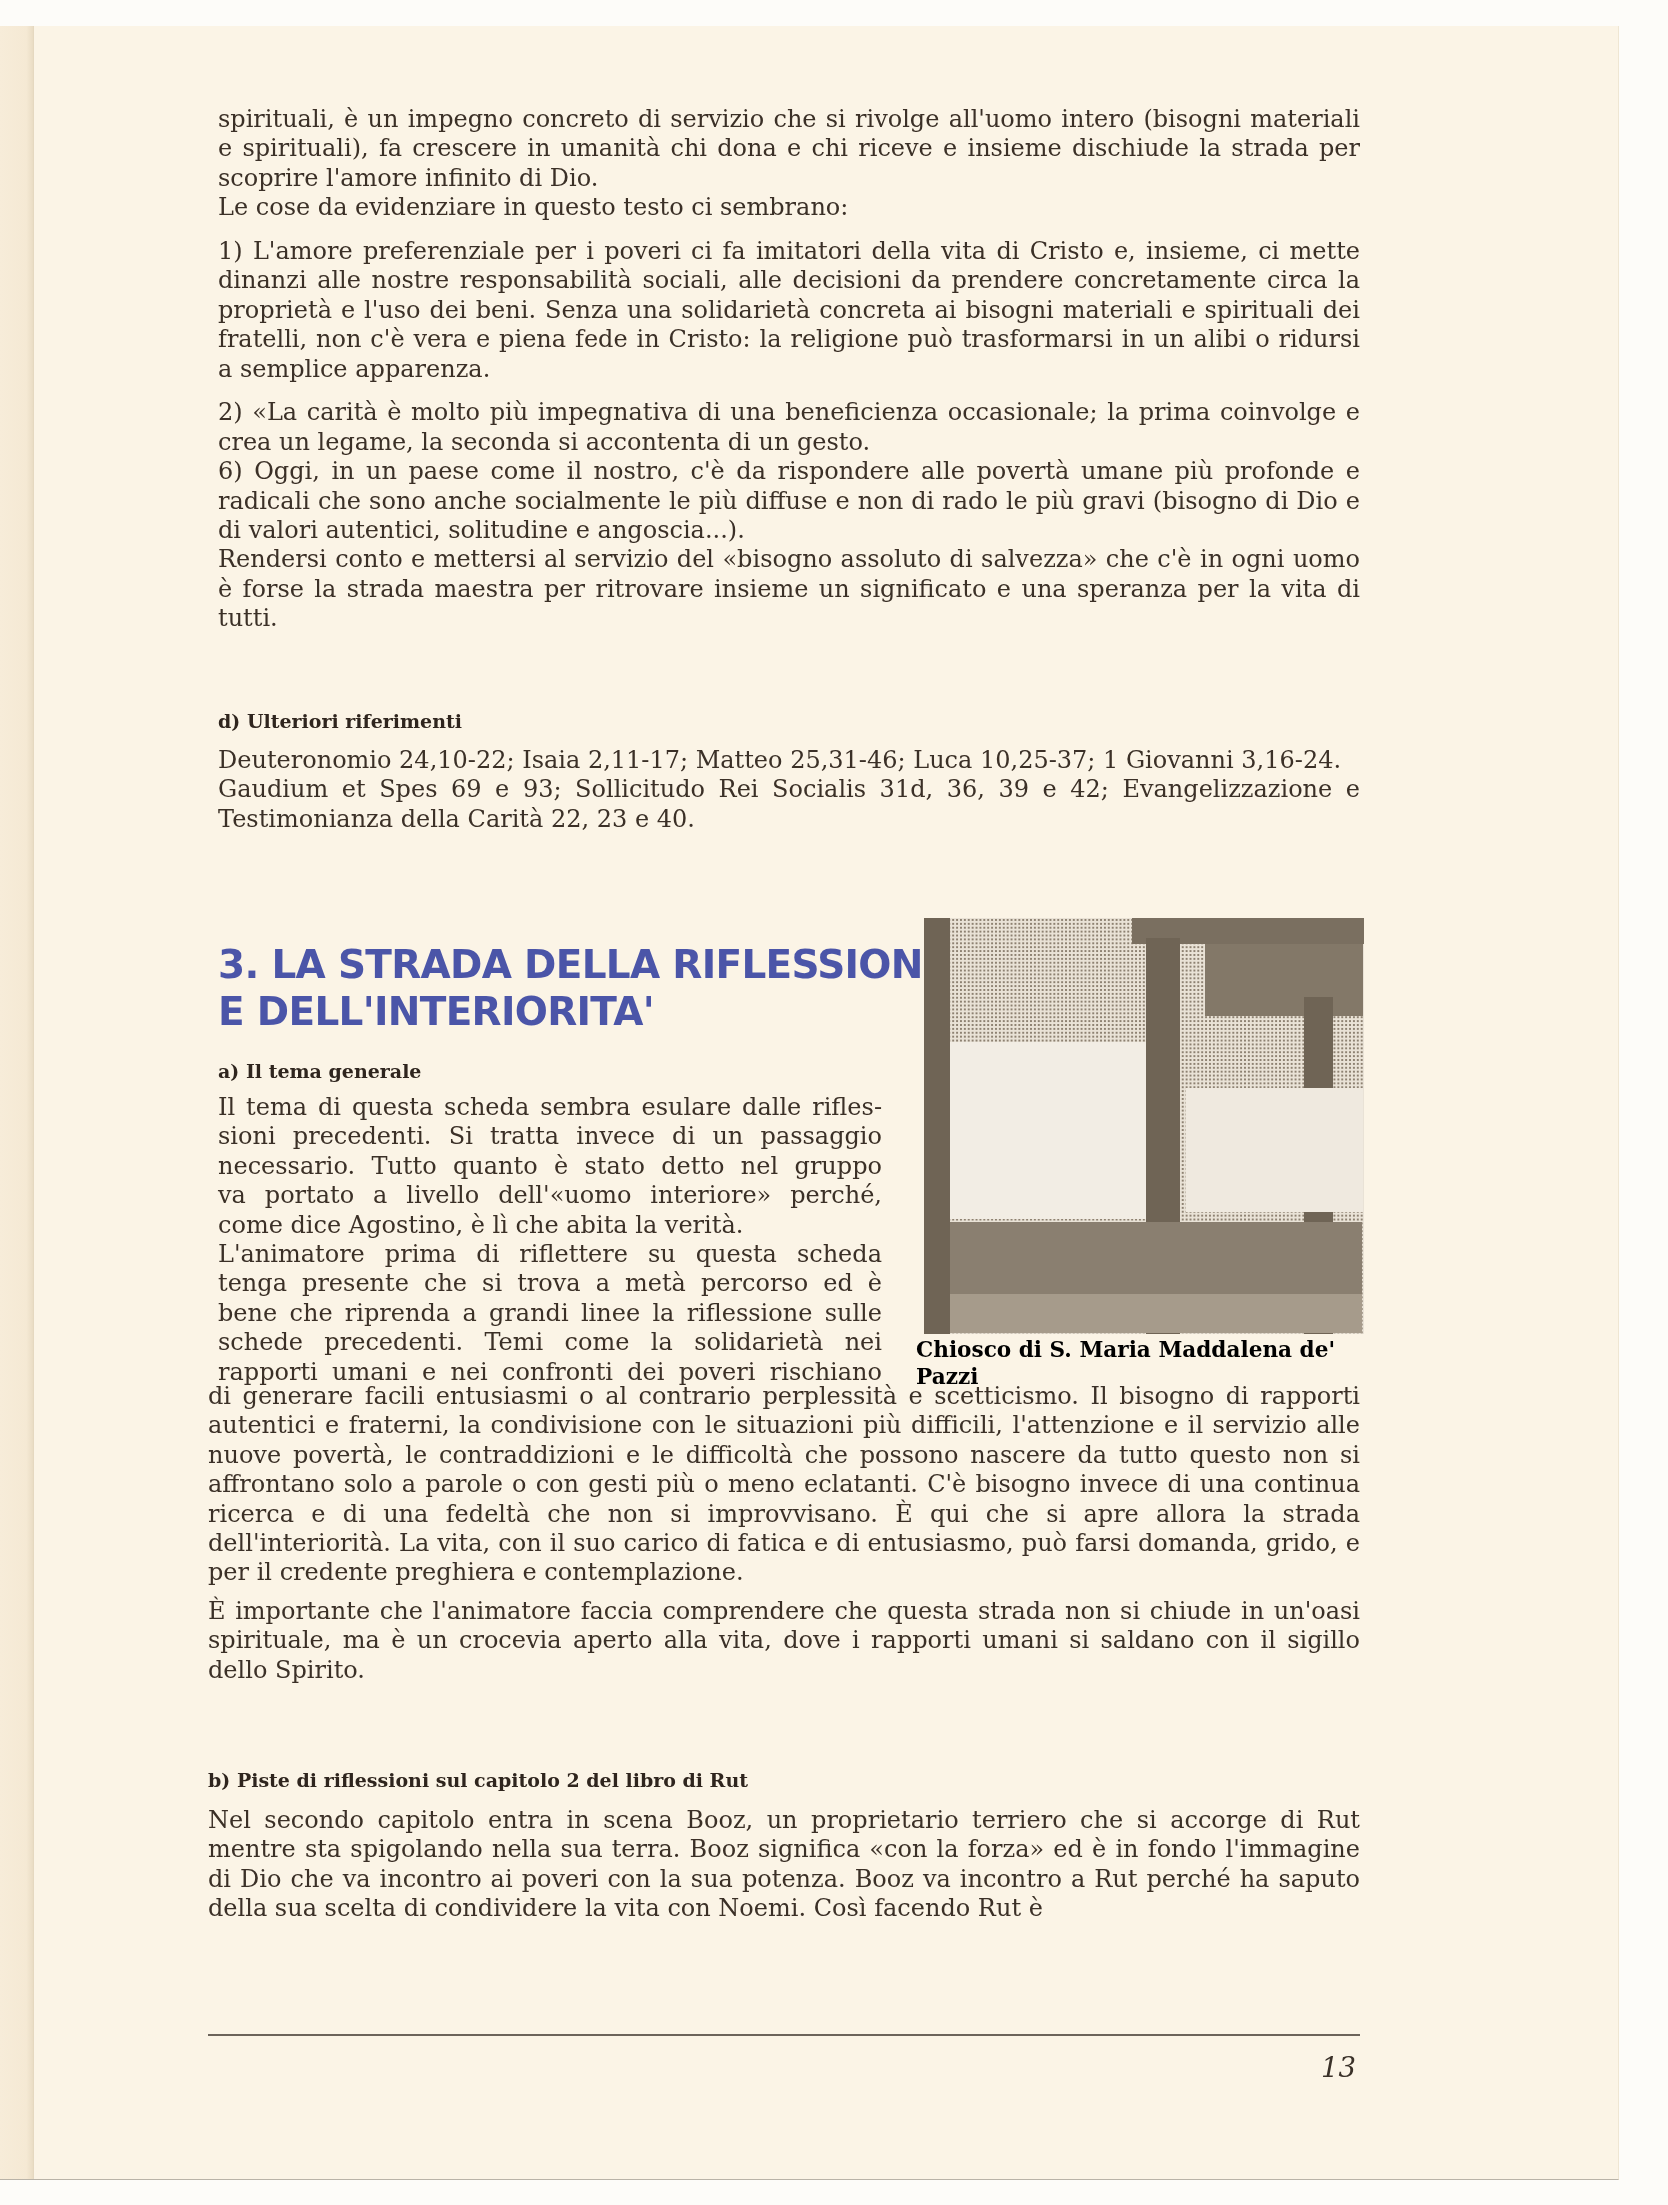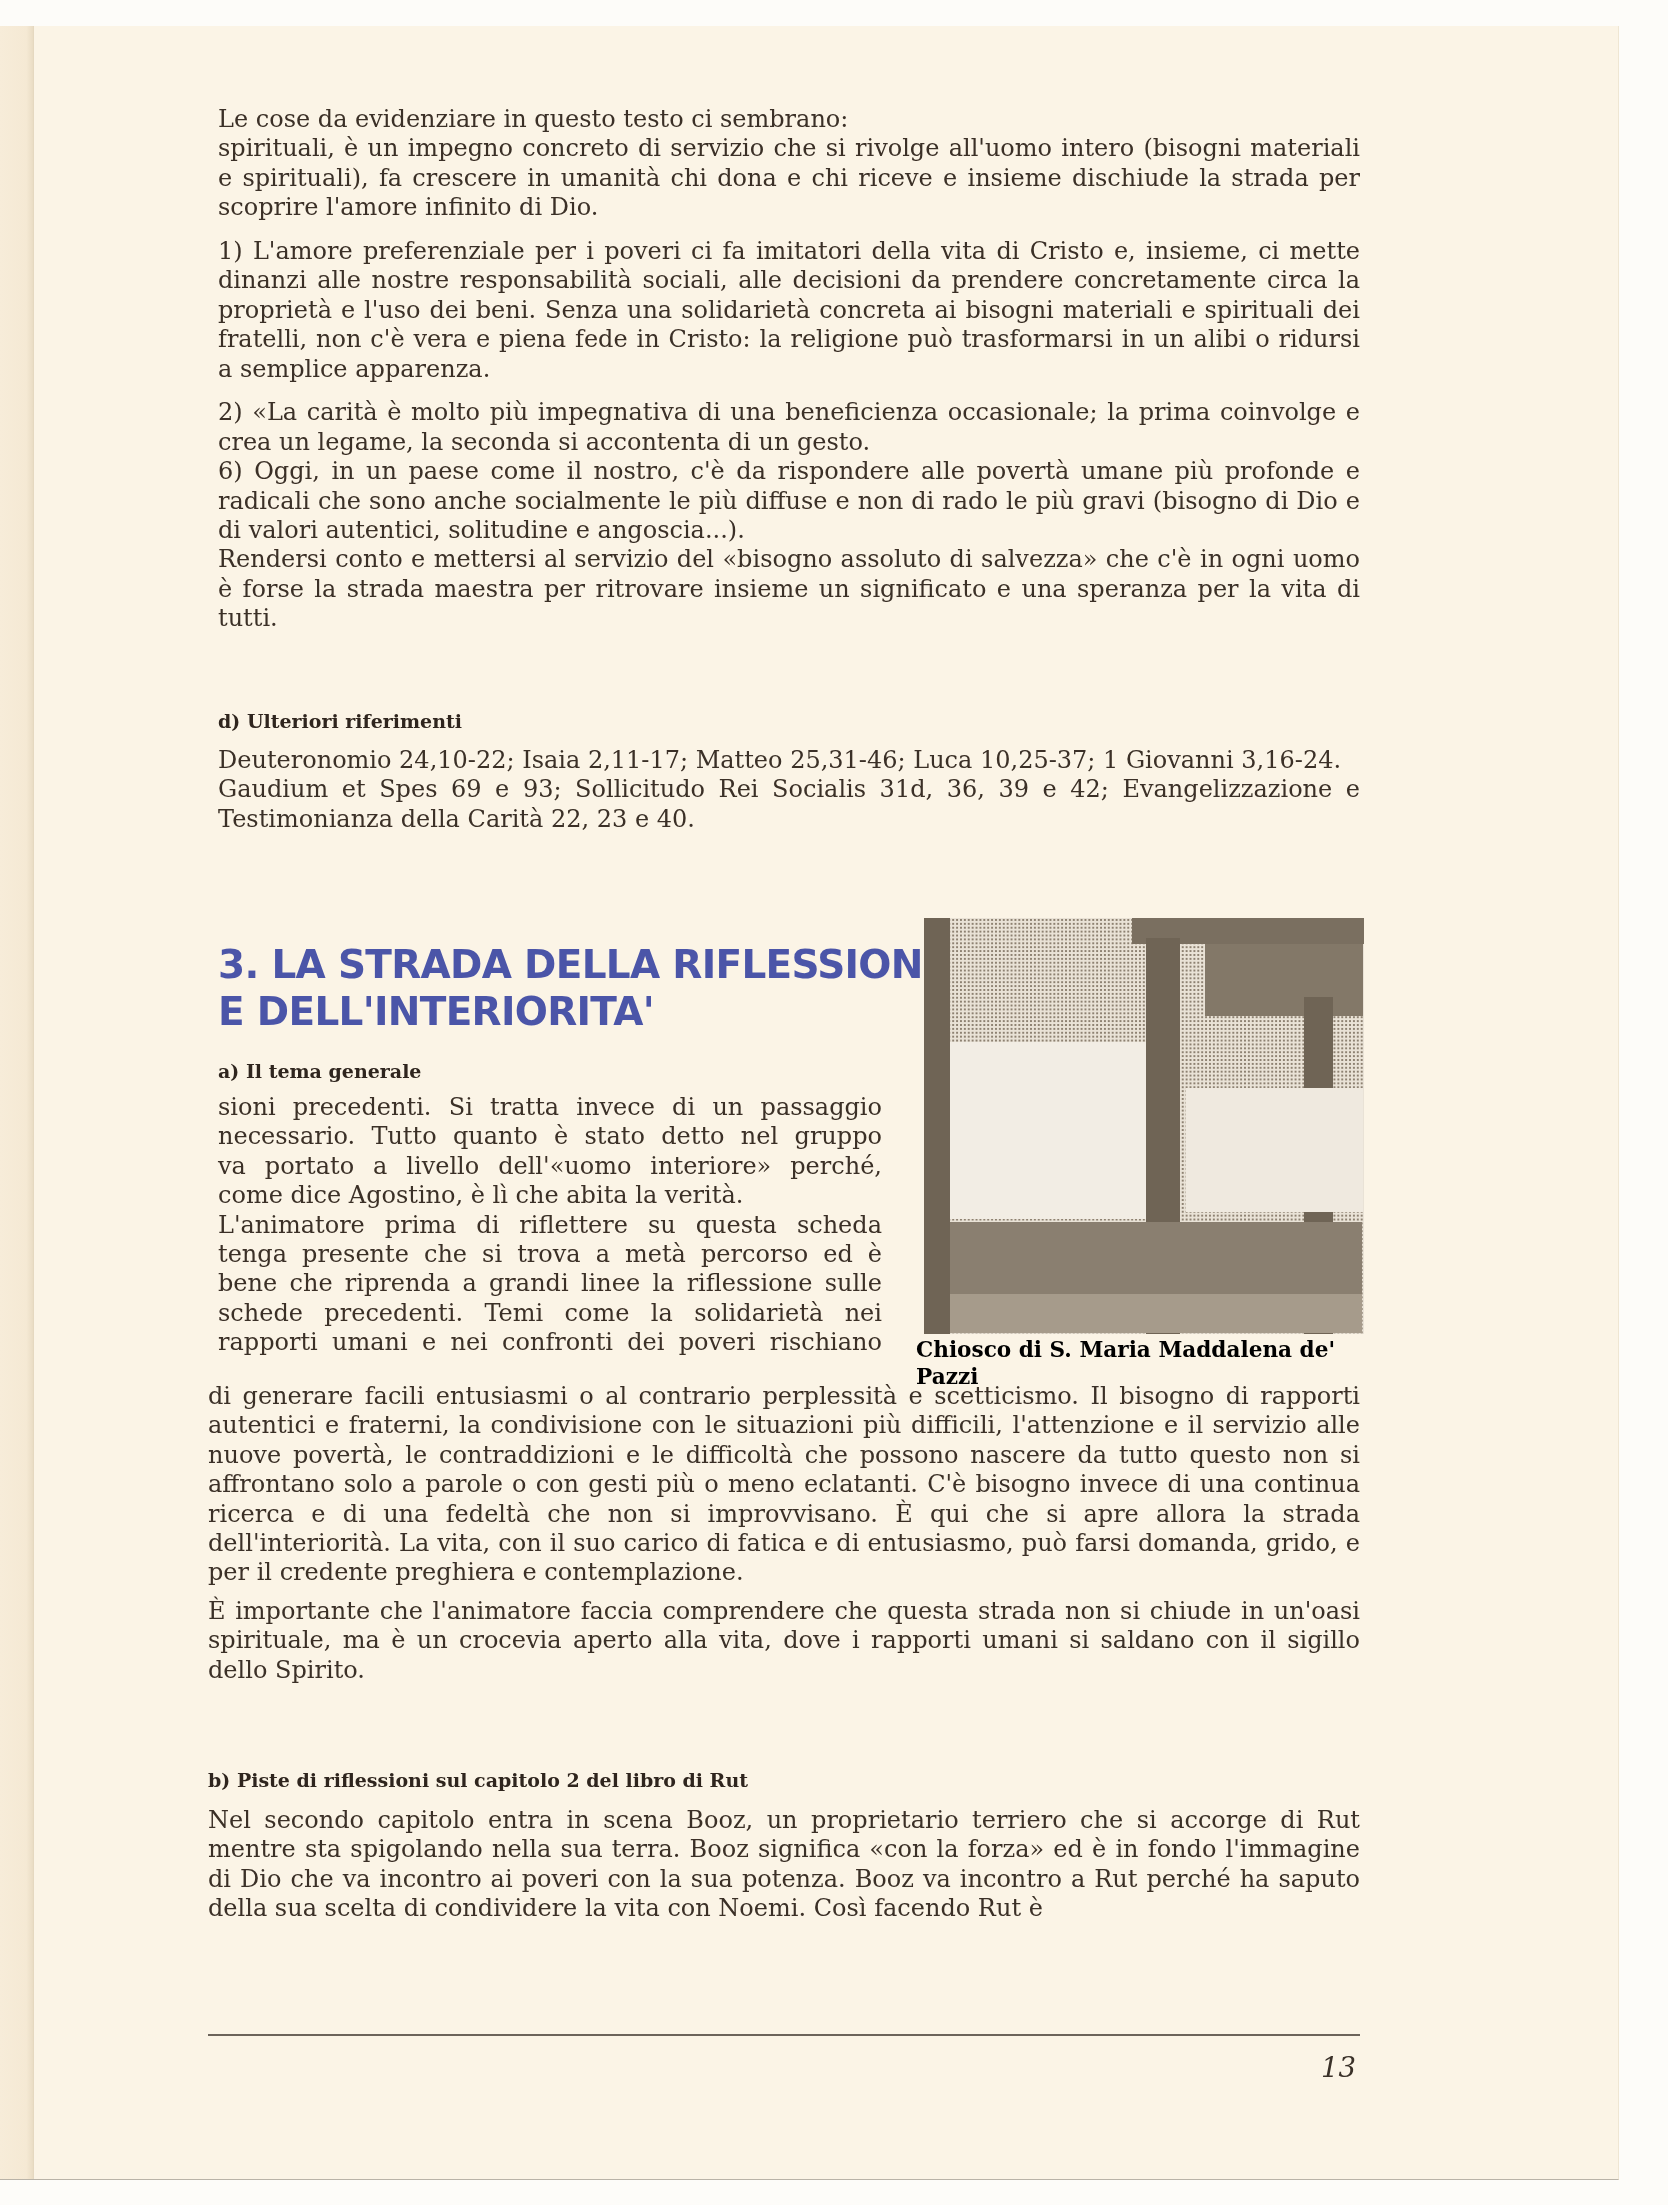--- a/index.html
+++ b/index.html
@@ -60,22 +60,22 @@
     font-family:"DejaVu Serif",serif;
   }
 </style>
 </head>
 <body>
 
 <div class="page"></div>
 <div class="fold"></div>
 
 <div class="txt" style="left:218px; top:105px; width:1142px;">
+  <p>spirituali, è un impegno concreto di servizio che si rivolge all'uomo intero (bisogni materiali e spirituali), fa crescere in umanità chi dona e chi riceve e insieme dischiude la strada per scoprire l'amore infinito di Dio.</p>
   <p>Le cose da evidenziare in questo testo ci sembrano:</p>
-  <p>spirituali, è un impegno concreto di servizio che si rivolge all'uomo intero (bisogni materiali e spirituali), fa crescere in umanità chi dona e chi riceve e insieme dischiude la strada per scoprire l'amore infinito di Dio.</p>
   <div class="gap"></div>
   <p>1) L'amore preferenziale per i poveri ci fa imitatori della vita di Cristo e, insieme, ci mette dinanzi alle nostre responsabilità sociali, alle decisioni da prendere concretamente circa la proprietà e l'uso dei beni. Senza una solidarietà concreta ai bisogni materiali e spirituali dei fratelli, non c'è vera e piena fede in Cristo: la religione può trasformarsi in un alibi o ridursi a semplice apparenza.</p>
   <div class="gap"></div>
   <p>2) «La carità è molto più impegnativa di una beneficienza occasionale; la prima coinvolge e crea un legame, la seconda si accontenta di un gesto.</p>
   <p>6) Oggi, in un paese come il nostro, c'è da rispondere alle povertà umane più profonde e radicali che sono anche socialmente le più diffuse e non di rado le più gravi (bisogno di Dio e di valori autentici, solitudine e angoscia...).</p>
   <p>Rendersi conto e mettersi al servizio del «bisogno assoluto di salvezza» che c'è in ogni uomo è forse la strada maestra per ritrovare insieme un significato e una speranza per la vita di tutti.</p>
 </div>
 
 <div class="sub" style="left:218px; top:710px;">d) Ulteriori riferimenti</div>
 <div class="txt" style="left:218px; top:746px; width:1142px;">
@@ -84,20 +84,21 @@
 </div>
 
 <div class="heading">
   <span>3. LA STRADA DELLA RIFLESSIONE</span>
   <span>E DELL'INTERIORITA'</span>
 </div>
 
 <div class="sub" style="left:218px; top:1060px;">a) Il tema generale</div>
 
 <div class="txt" style="left:218px; top:1093px; width:664px; text-align:justify; text-align-last:justify;">
+  <p>Il tema di questa scheda sembra esulare dalle rifles-</p>
   <p>sioni precedenti. Si tratta invece di un passaggio</p>
   <p>necessario. Tutto quanto è stato detto nel gruppo</p>
   <p>va portato a livello dell'«uomo interiore» perché,</p>
   <p style="text-align-last:left;">come dice Agostino, è lì che abita la verità.</p>
   <p>L'animatore prima di riflettere su questa scheda</p>
   <p>tenga presente che si trova a metà percorso ed è</p>
   <p>bene che riprenda a grandi linee la riflessione sulle</p>
   <p>schede precedenti. Temi come la solidarietà nei</p>
   <p>rapporti umani e nei confronti dei poveri rischiano</p>
 </div>

